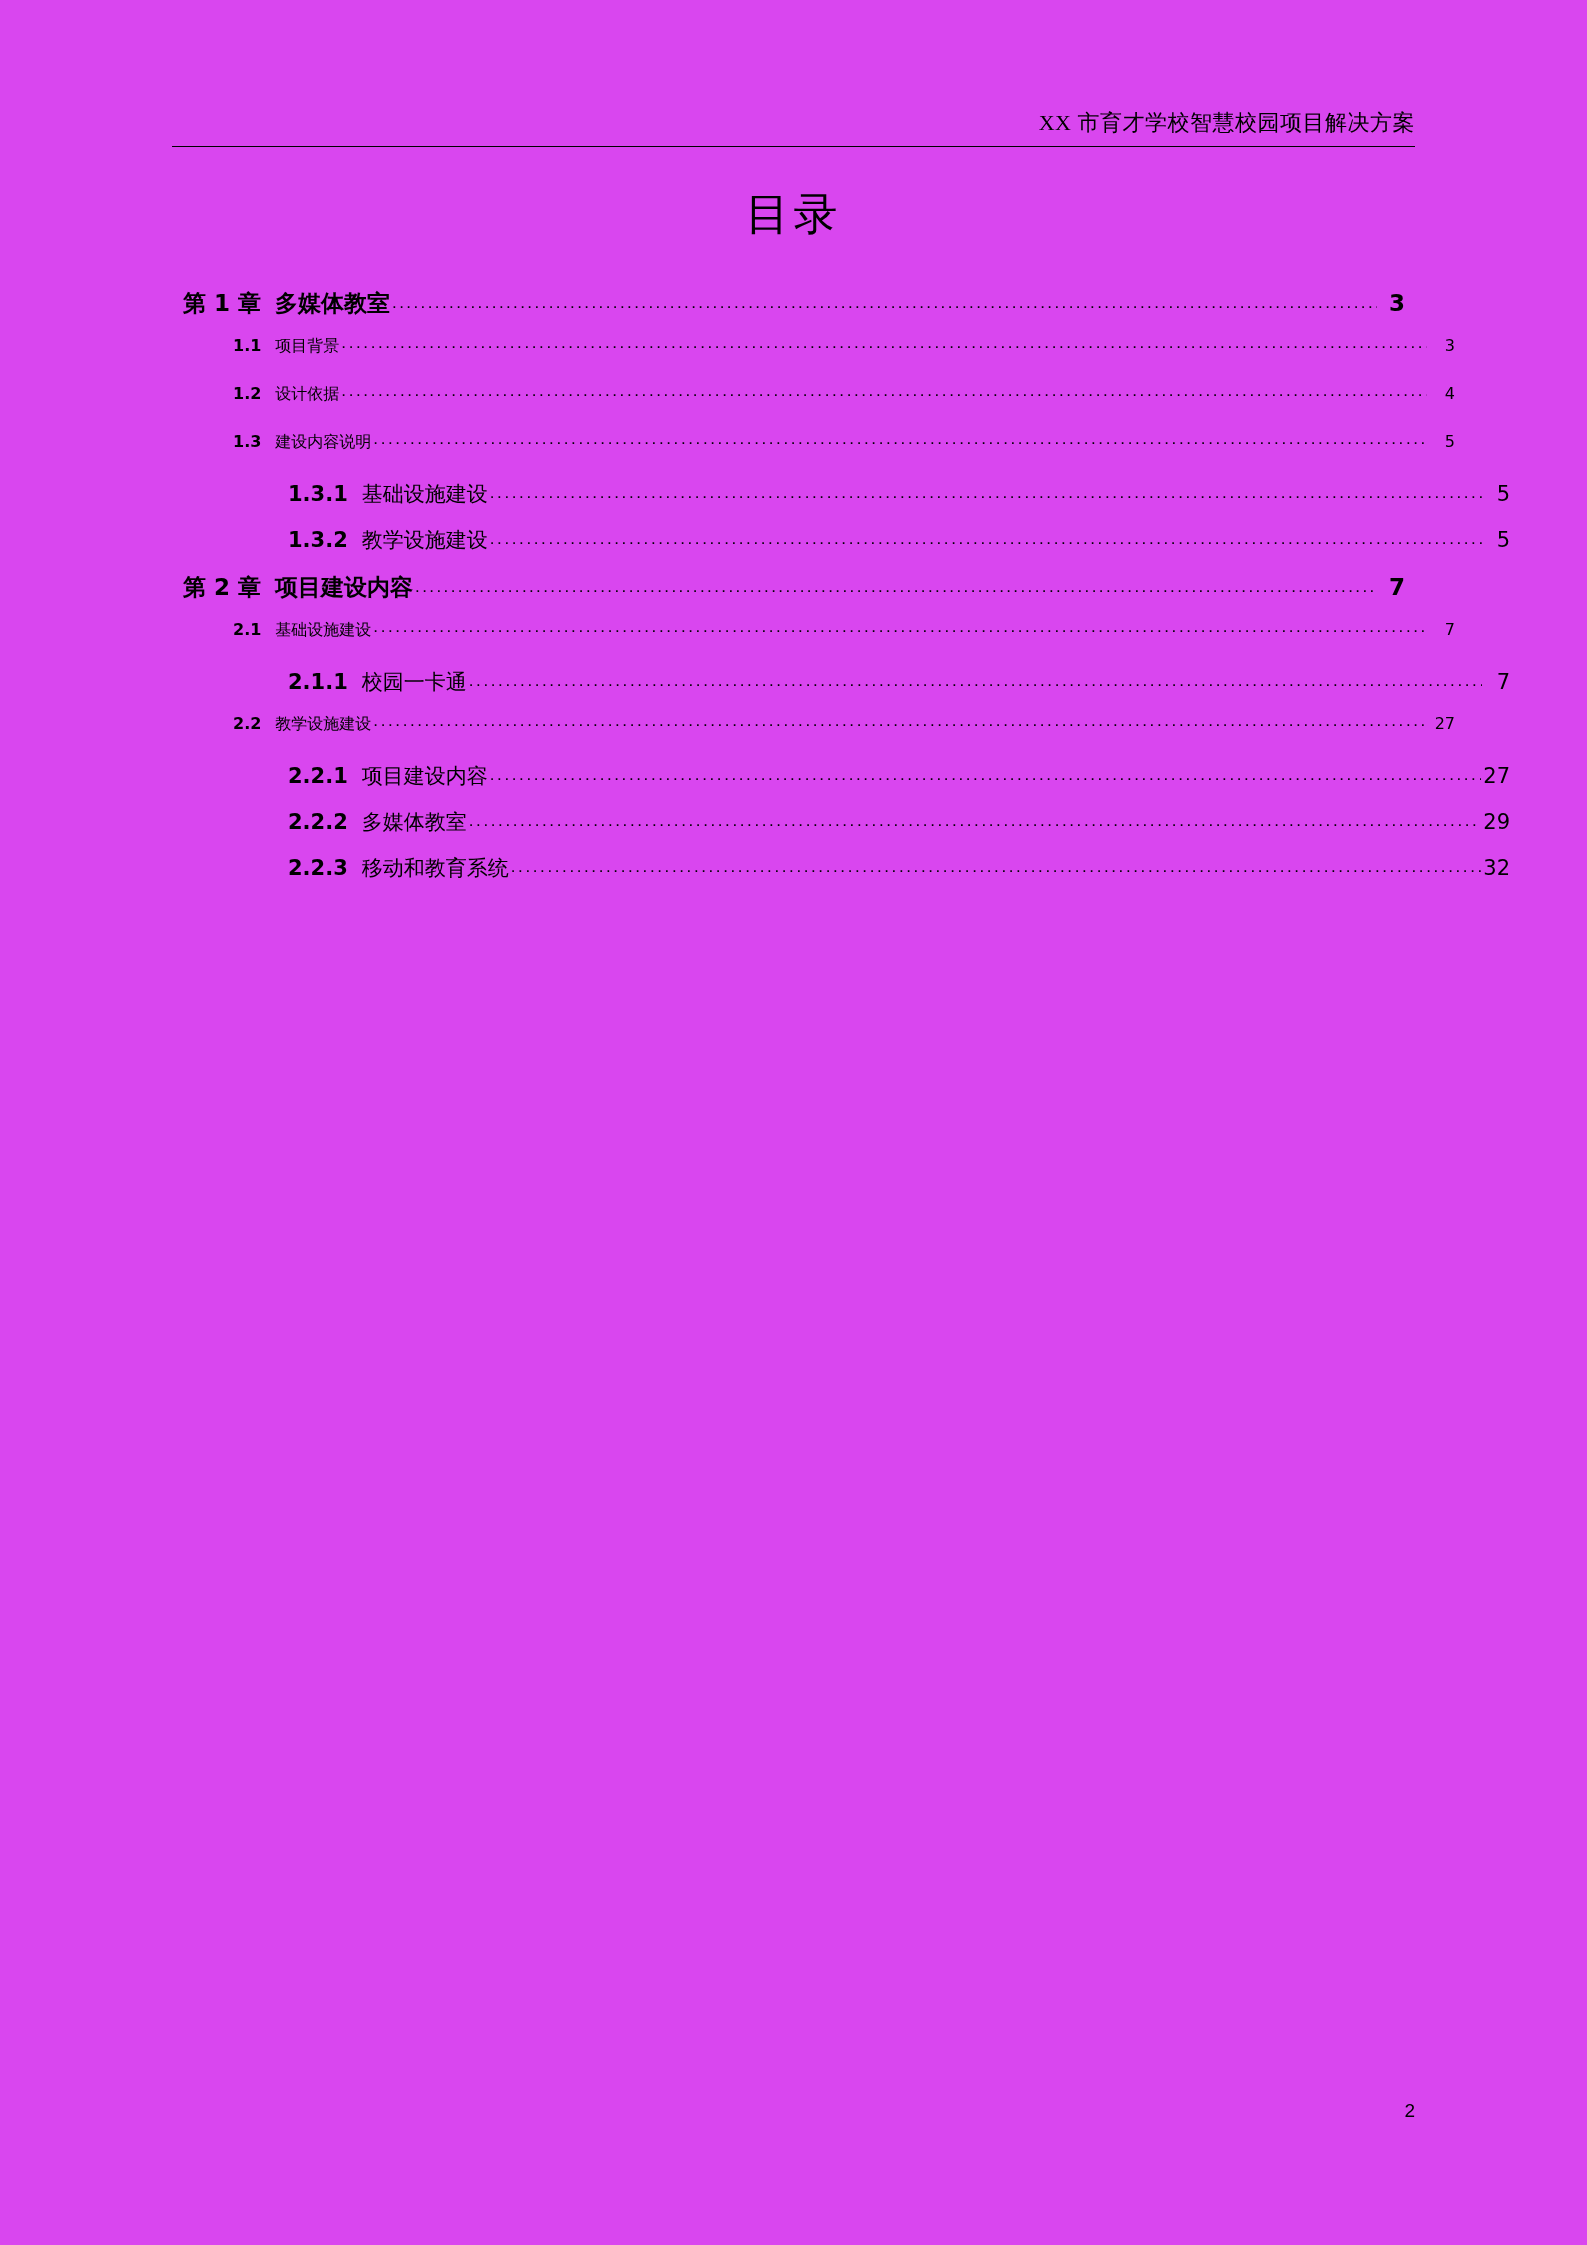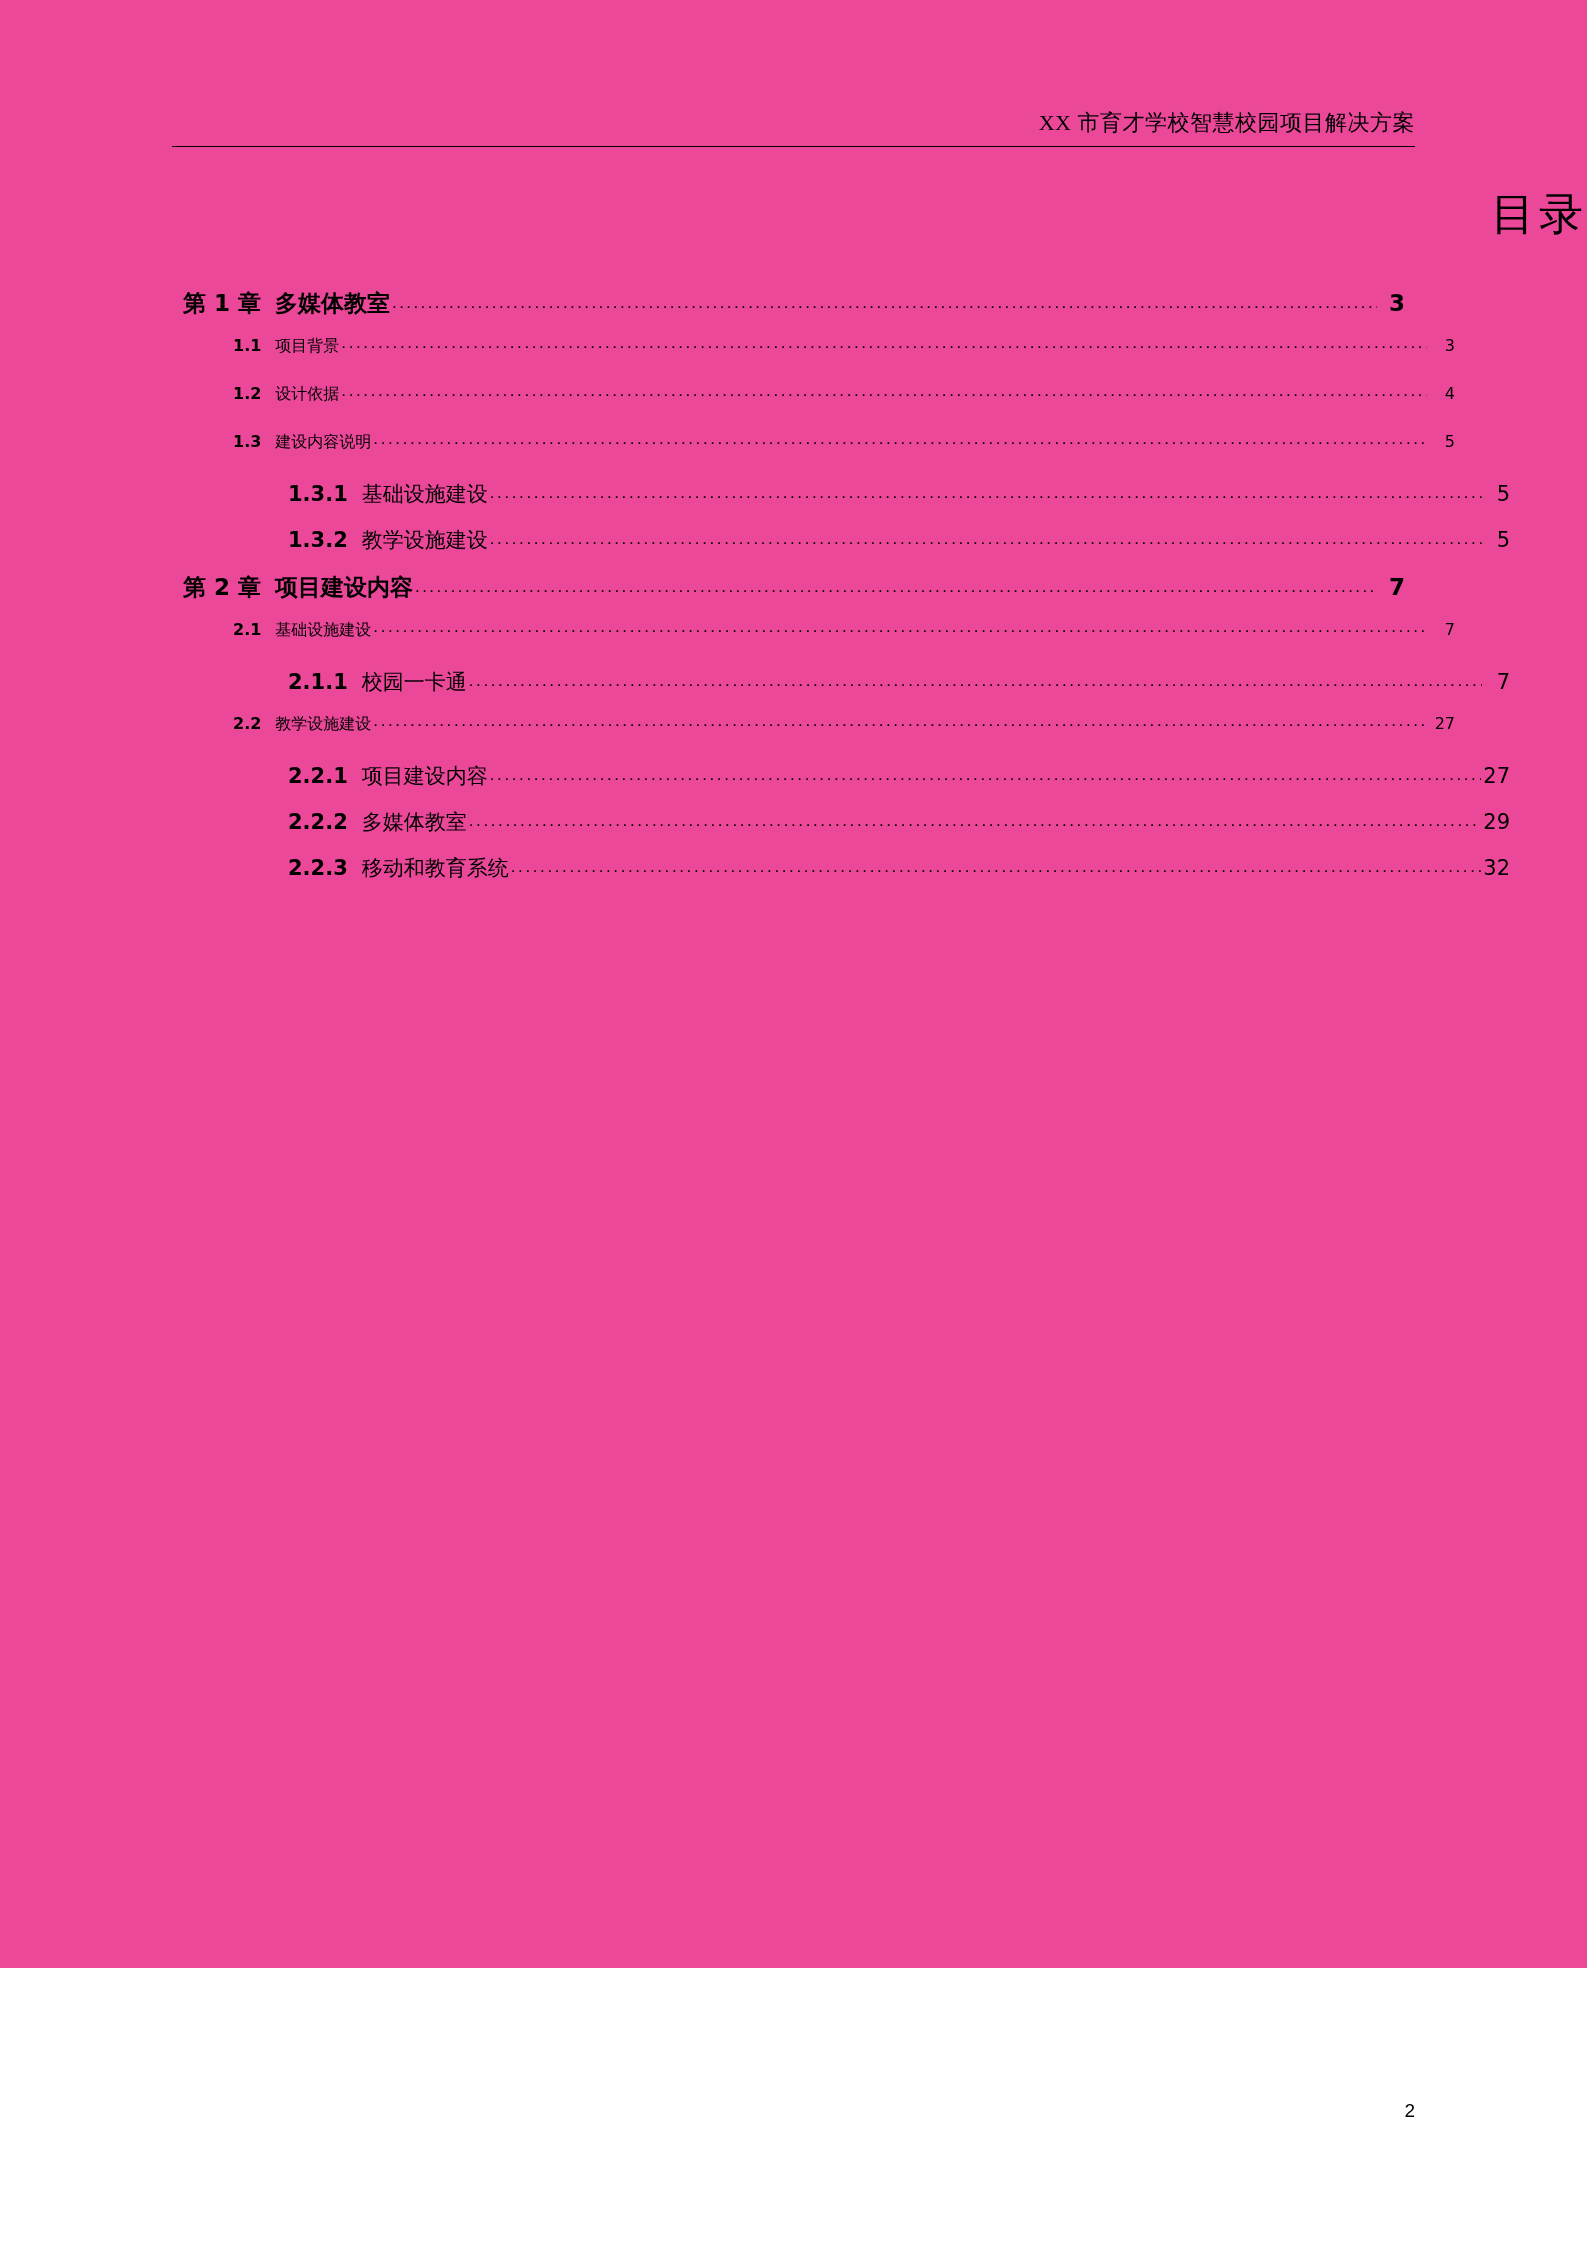--- a/index.html
+++ b/index.html
@@ -11,22 +11,22 @@
     width: 1587px;
     height: 2245px;
     font-family: "Liberation Sans", sans-serif;
     color: #000000;
     position: relative;
   }
   .page {
     position: absolute;
     top: 0; left: 0;
     width: 1587px;
-    height: 1968px;
-    background: #ec4899;
+    height: 2245px;
+    background: #d946ef;
   }
   
   .header {
     position: absolute;
     top: 108px;
     left: 172px;
     width: 1243px;
     text-align: right;
     font-family: "Liberation Serif", serif;
     font-size: 22px;
@@ -40,21 +40,21 @@
     width: 1243px;
     height: 0;
     border-top: 1.6px solid #000;
   }
   
   .doc-title {
     position: absolute;
     top: 185px;
     left: 0;
     width: 1587px;
-    text-align: right;
+    text-align: center;
     font-family: "DejaVu Sans", sans-serif;
     font-size: 44px;
     font-weight: 400;
     letter-spacing: 4px;
     color: #000;
   }
   
   .toc {
     position: absolute;
     top: 288px;

